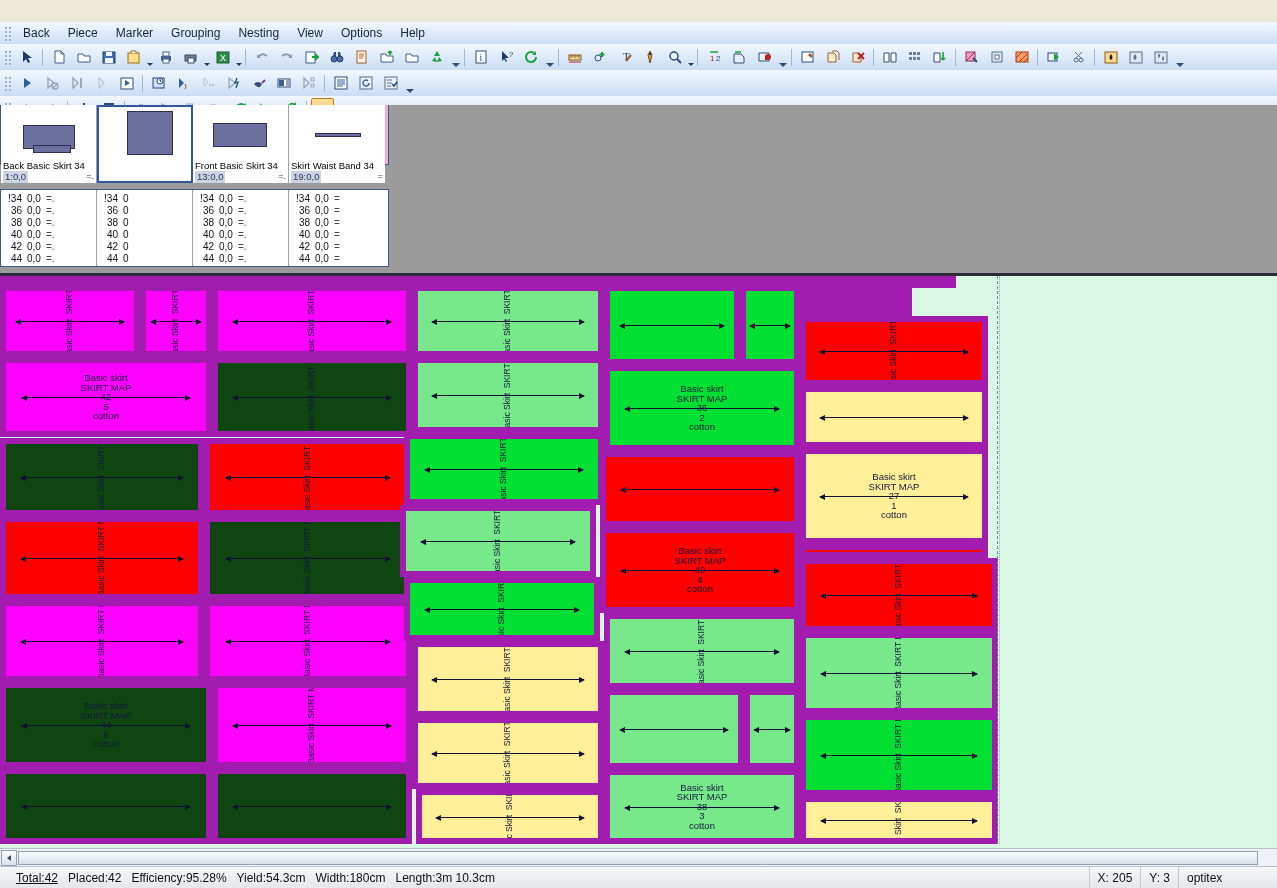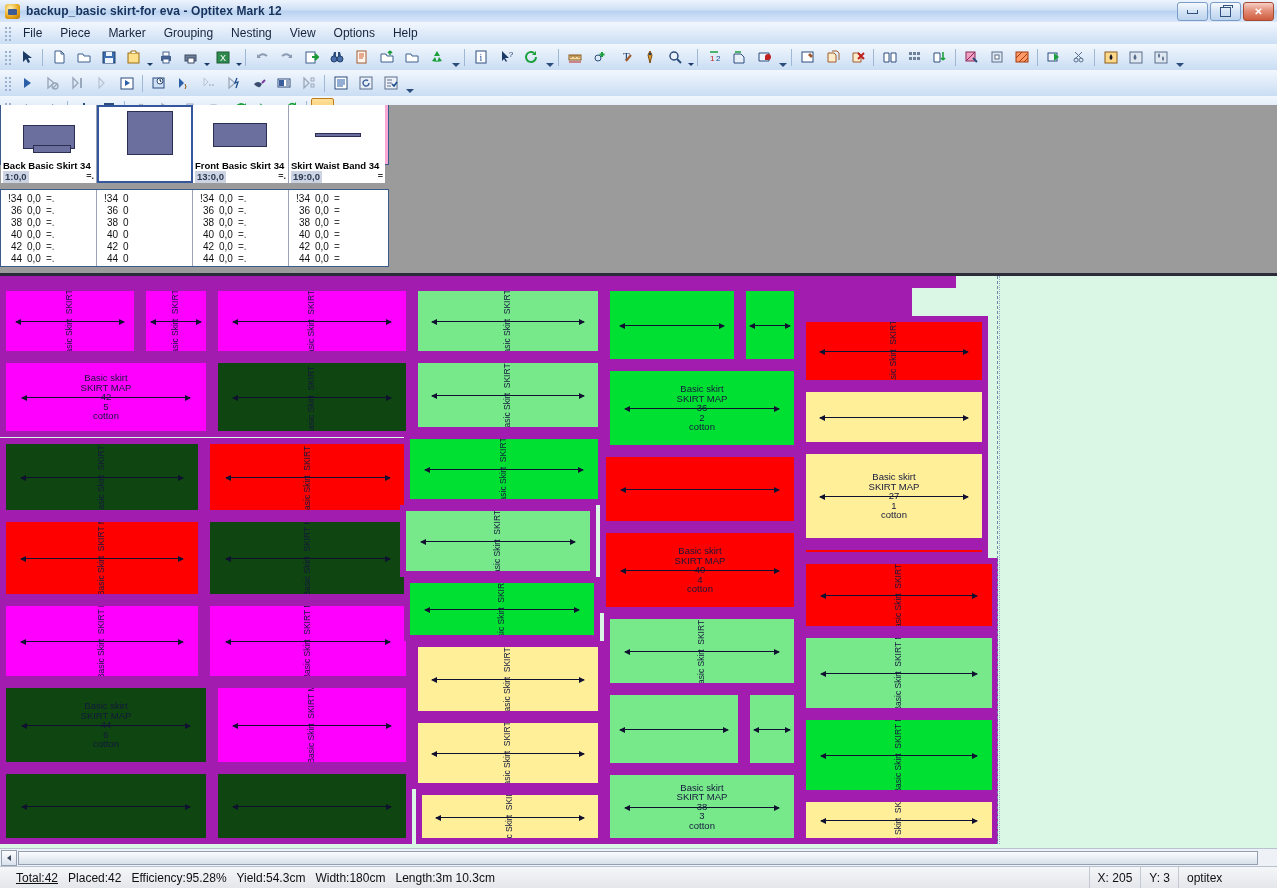--- a/index.html
+++ b/index.html
@@ -93,21 +93,21 @@
   .tbend:after{content:"";border-left:4px solid transparent;border-right:4px solid transparent;border-top:4px solid #2c4c7c;}
 
   
   .panel-area{
     position:absolute;left:0;top:105px;width:1277px;height:168px;
     background:#9b9b9b;
   }
   .thumbs{
     position:absolute;left:0;top:0;width:389px;height:60px;
     background:#f9a8d4;border:1px solid #3a5a8c;border-top:none;
-    display:flex;box-sizing:border-box;font-weight:bold;
+    display:flex;box-sizing:border-box;
   }
   .thumb{
     width:96px;height:78px;border-right:1px solid #9aa4b4;
     box-sizing:border-box;position:relative;background:#fff;
     display:flex;flex-direction:column;
   }
   .thumb:last-child{border-right:none;}
   .thumb.sel{outline:2px solid #34569c;outline-offset:-2px;gap:48px;}
   .thumb-canvas{flex:1;position:relative;}
   .shp{position:absolute;background:#6b6f9e;border:1px solid #2c2f52;}
@@ -209,39 +209,24 @@
     height:22px;display:flex;align-items:center;white-space:nowrap;
   }
   .st-cell.brand{width:82px;justify-content:flex-start;}
   .underline-a{text-decoration:underline;}
 </style>
 </head>
 <body>
 
 <div class="app">
 
-  <div class="titlebar">
-    <div class="app-icon"></div>
-    <div class="title-text">backup_basic skirt-for eva - Optitex Mark 12</div>
-    <div class="wincontrols">
-      <div class="winbtn">
-          <div class="glyph-min"></div>
-        </div>
-      <div class="winbtn">
-          <div class="glyph-max"></div>
-        </div>
-      <div class="winbtn close">
-          <span>✕</span>
-        </div>
-    </div>
-  </div>
 
   <div class="menubar">
     <div class="grip"></div>
-    <div class="menu-item">File</div>
+    <div class="menu-item">Back</div>
     <div class="menu-item">Piece</div>
     <div class="menu-item">Marker</div>
     <div class="menu-item">Grouping</div>
     <div class="menu-item">Nesting</div>
     <div class="menu-item">View</div>
     <div class="menu-item">Options</div>
     <div class="menu-item">Help</div>
   </div>
 
   <div class="tbrow tb1" id="tb1">

